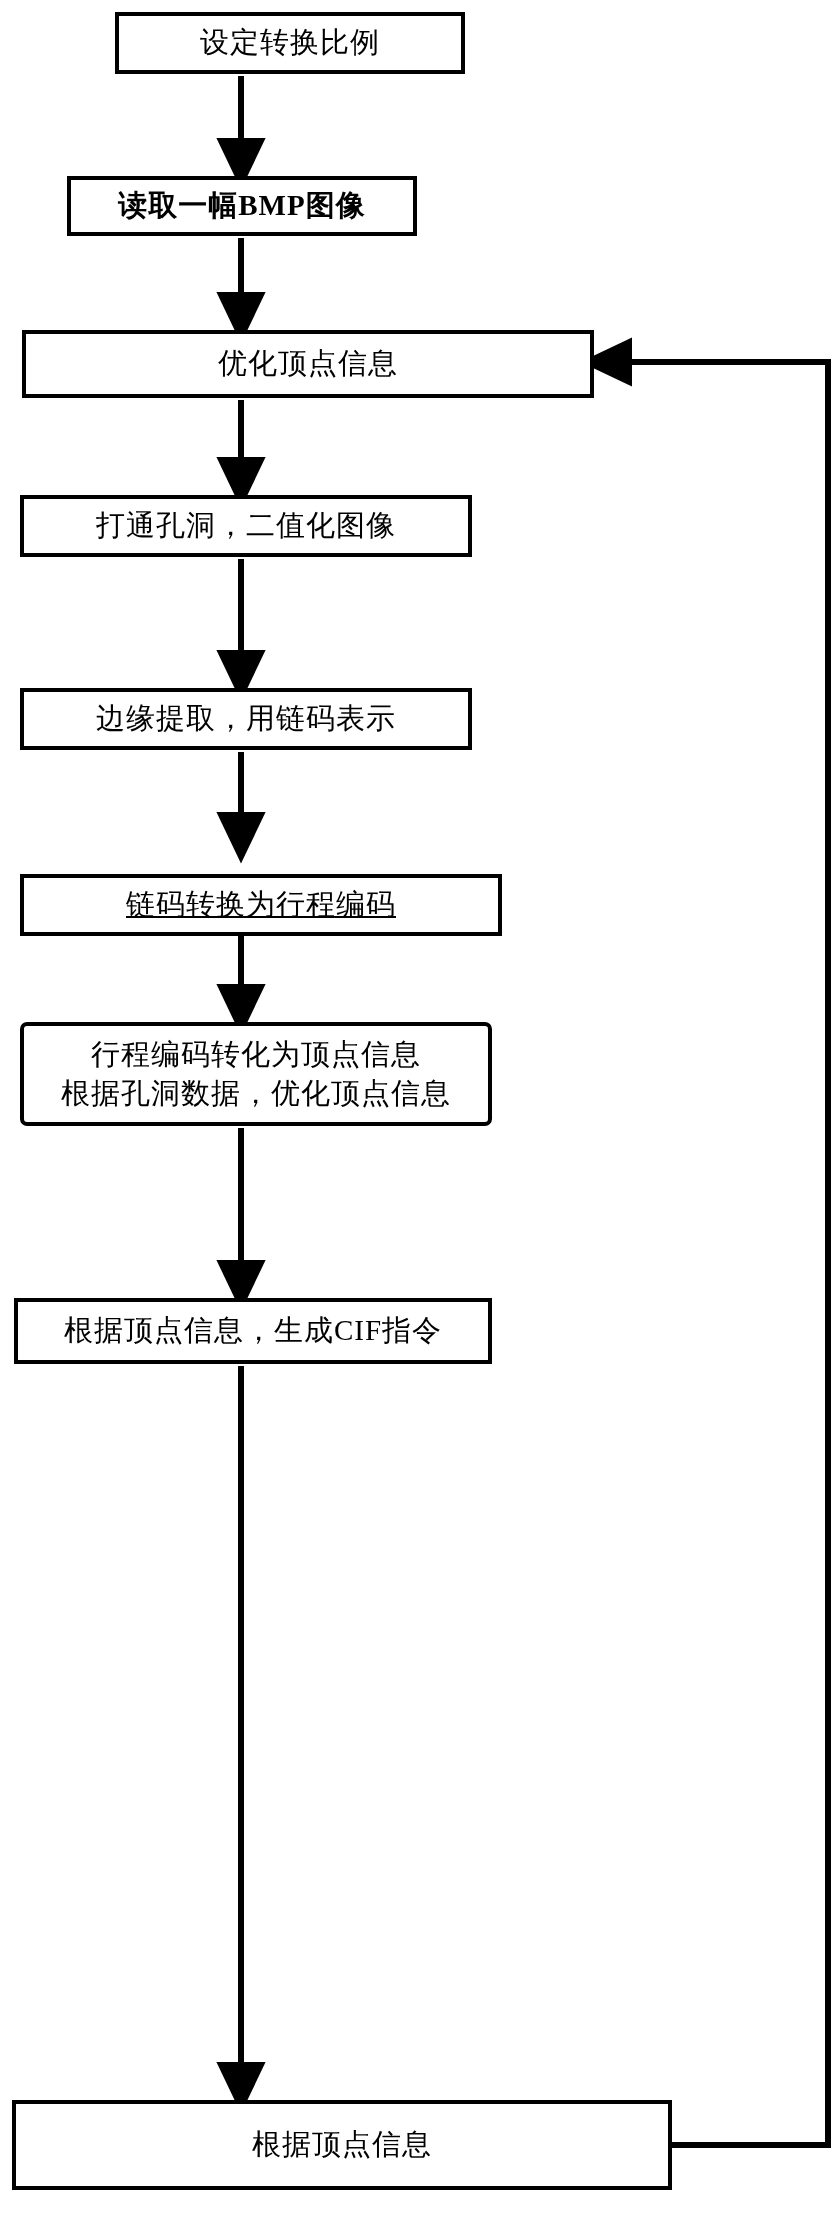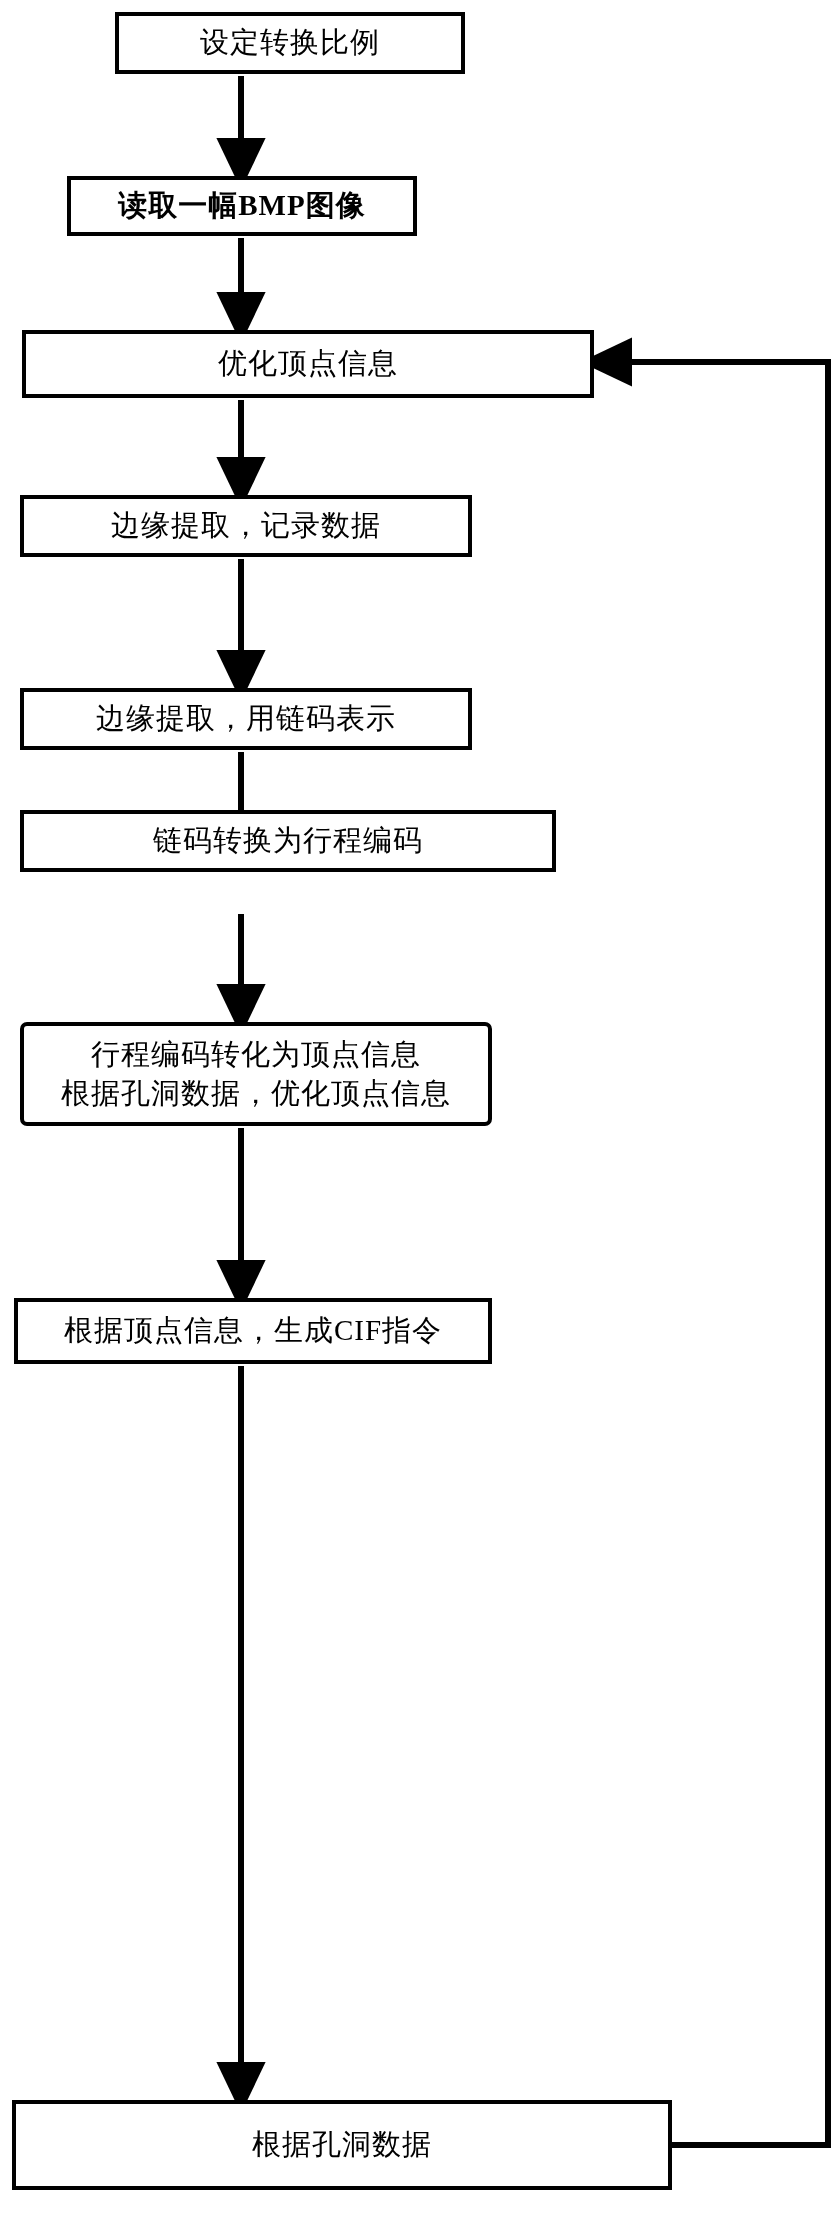--- a/index.html
+++ b/index.html
@@ -83,37 +83,37 @@
 
   <div class="node" style="left:67px; top:176px; width:350px; height:60px;font-weight:bold;">
     <span class="node-text">读取一幅BMP图像</span>
   </div>
 
   <div class="node" style="left:22px; top:330px; width:572px; height:68px;">
     <span class="node-text">优化顶点信息</span>
   </div>
 
   <div class="node" style="left:20px; top:495px; width:452px; height:62px;">
-    <span class="node-text">边缘提取，记录数据</span>
+    <span class="node-text">打通孔洞，二值化图像</span>
   </div>
 
   <div class="node" style="left:20px; top:688px; width:452px; height:62px;">
     <span class="node-text">边缘提取，用链码表示</span>
   </div>
 
-  <div class="node" style="left:20px; top:810px; width:536px; height:62px;">
+  <div class="node" style="left:20px; top:874px; width:482px; height:62px;text-decoration:underline;">
     <span class="node-text">链码转换为行程编码</span>
   </div>
 
   <div class="node" style="left:20px; top:1022px; width:472px; height:104px;border-radius:7px;">
     <span class="node-text">行程编码转化为顶点信息
 根据孔洞数据，优化顶点信息</span>
   </div>
 
   <div class="node" style="left:14px; top:1298px; width:478px; height:66px;">
     <span class="node-text">根据顶点信息，生成CIF指令</span>
   </div>
 
   <div class="node" style="left:12px; top:2100px; width:660px; height:90px;">
-    <span class="node-text">根据孔洞数据</span>
+    <span class="node-text">根据顶点信息</span>
   </div>
 
 </div>
 
 </body></html>

